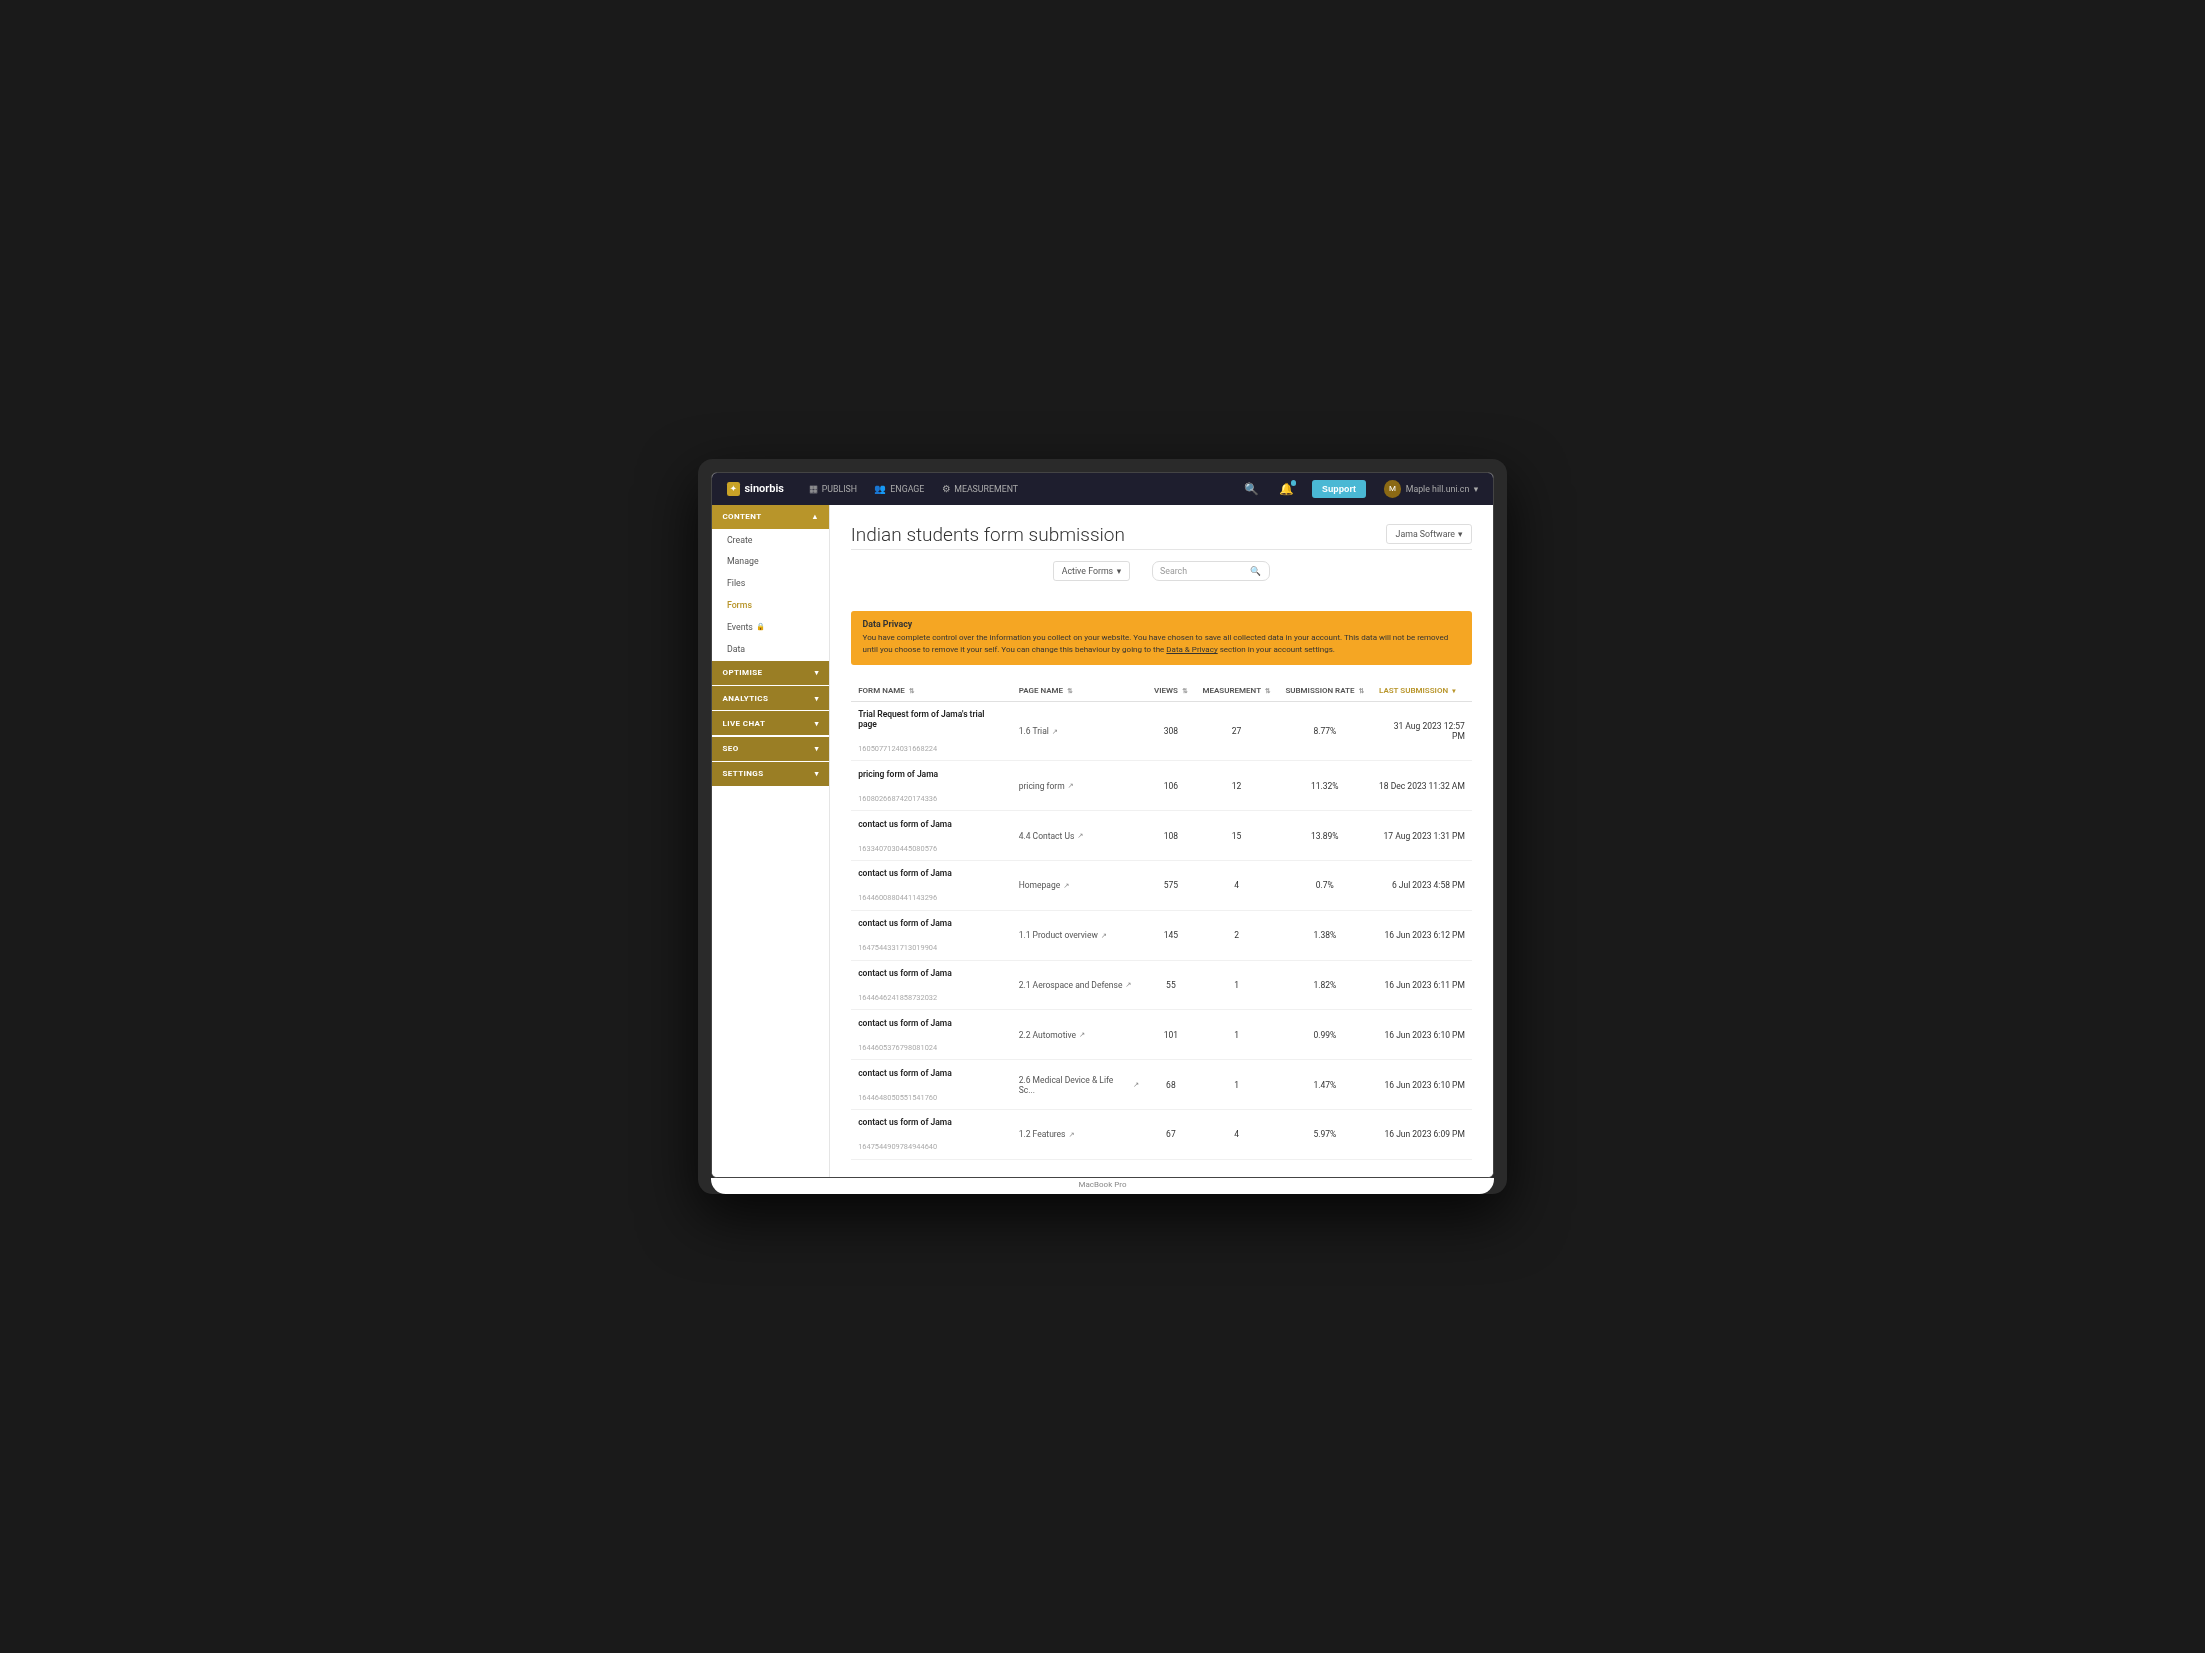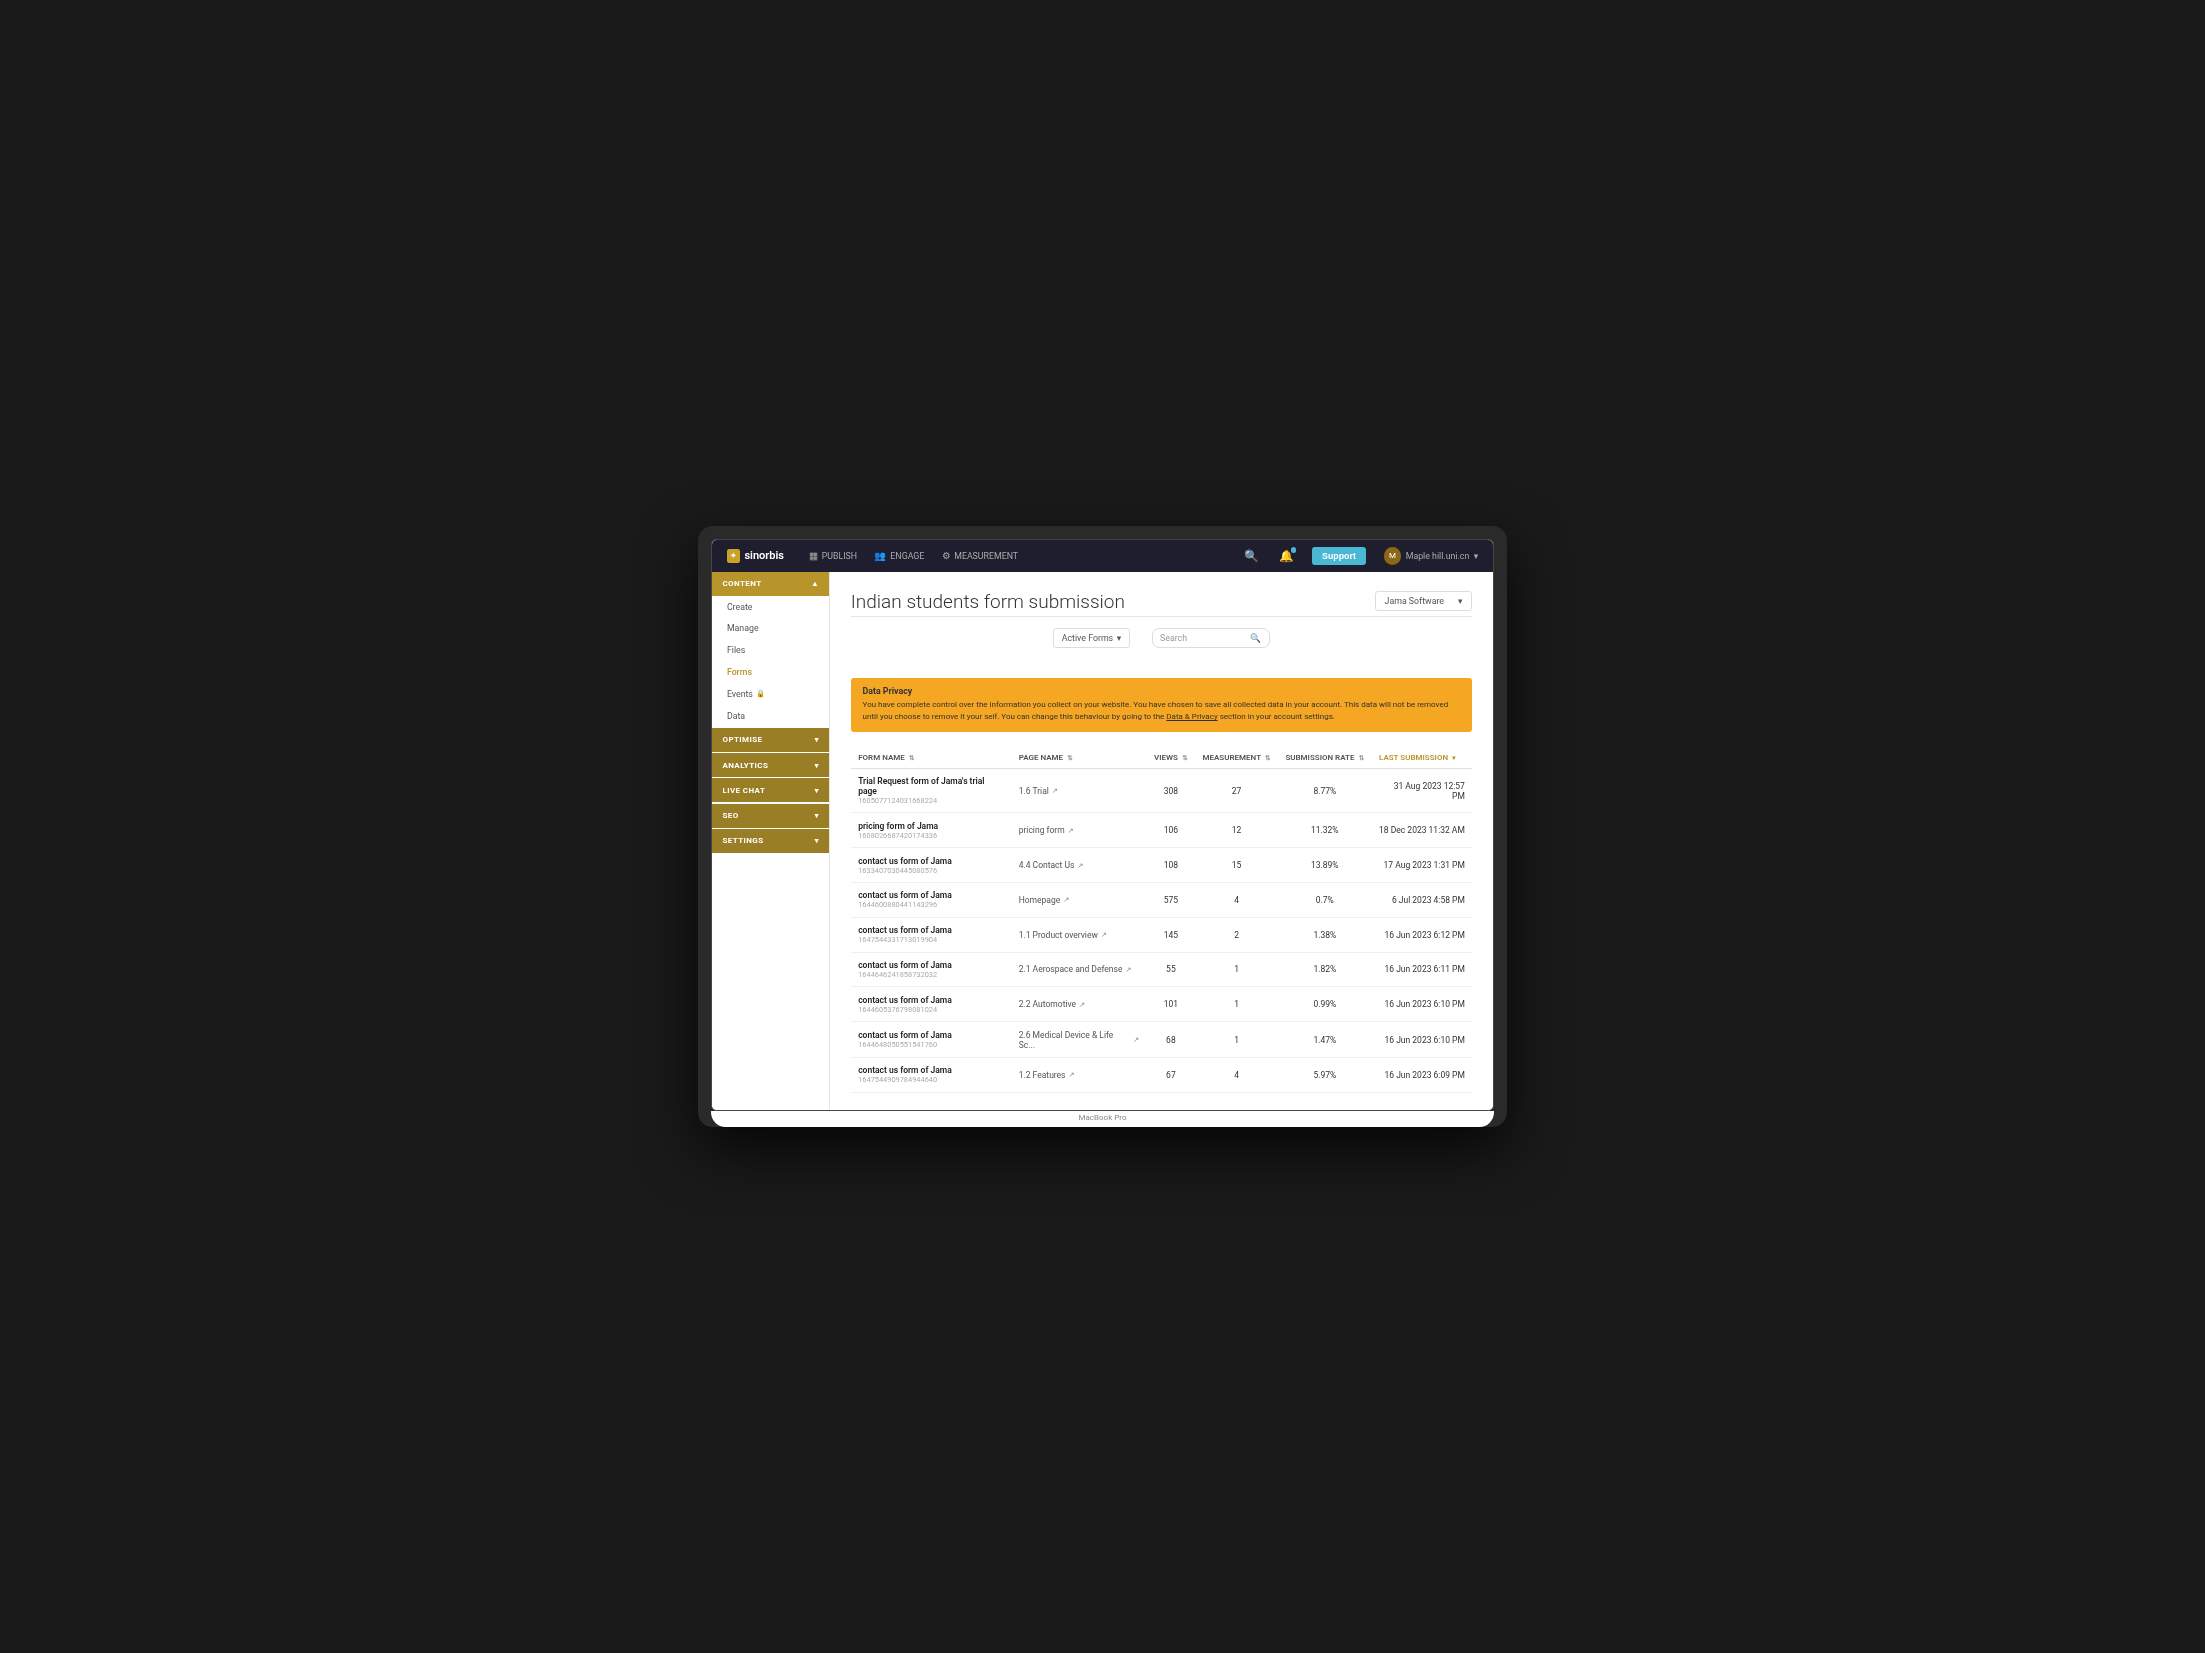--- a/index.html
+++ b/index.html
@@ -189,21 +189,21 @@
       color: #333;
     }
     .org-selector {
       border: 0.7px solid #ddd;
       border-radius: 2.9px;
       padding: 4.4px 8.8px;
       font-size: 8.8px;
       color: #555;
       display: flex;
       align-items: center;
-      gap: 14px;
+      gap: 3px;
       cursor: pointer;
     }
     .divider { border: none; border-top: 0.7px solid #e5e5e5; margin-bottom: 11.8px; }
 
     
     .filters-row {
       display: flex;
       justify-content: center;
       gap: 22px;
       margin-bottom: 30px;
@@ -270,21 +270,21 @@
     .data-table th.sortable { cursor: pointer; }
     .sort-icon { font-size: 6.6px; color: #999; margin-left: 2.2px; }
     .sort-active { color: #b8952a; }
     .data-table td {
       padding: 7.4px 7.4px;
       border-bottom: 0.7px solid #f0f0f0;
       color: #333;
       font-size: 8.5px;
     }
     .form-name-bold { font-weight: 600; color: #222; }
-    .form-id { font-size: 7.4px; color: #aaa; display: block; margin-top: 0; }
+    .form-id { font-size: 7.4px; color: #aaa; display: block; margin-top: 15px; }
     .page-link {
       color: #555;
       display: flex;
       align-items: center;
       gap: 2.9px;
     }
     .ext-icon { font-size: 7.4px; color: #888; }
     .col-views { text-align: center; }
     .col-subs { text-align: center; }
     .col-rate { text-align: center; }

